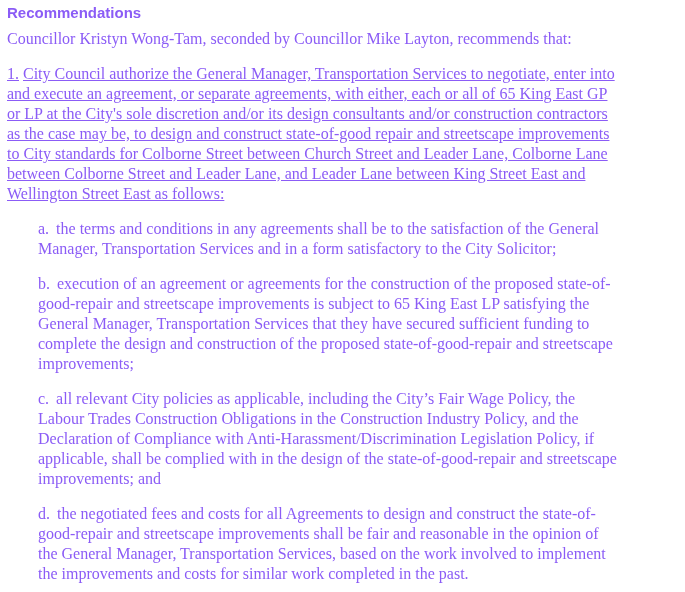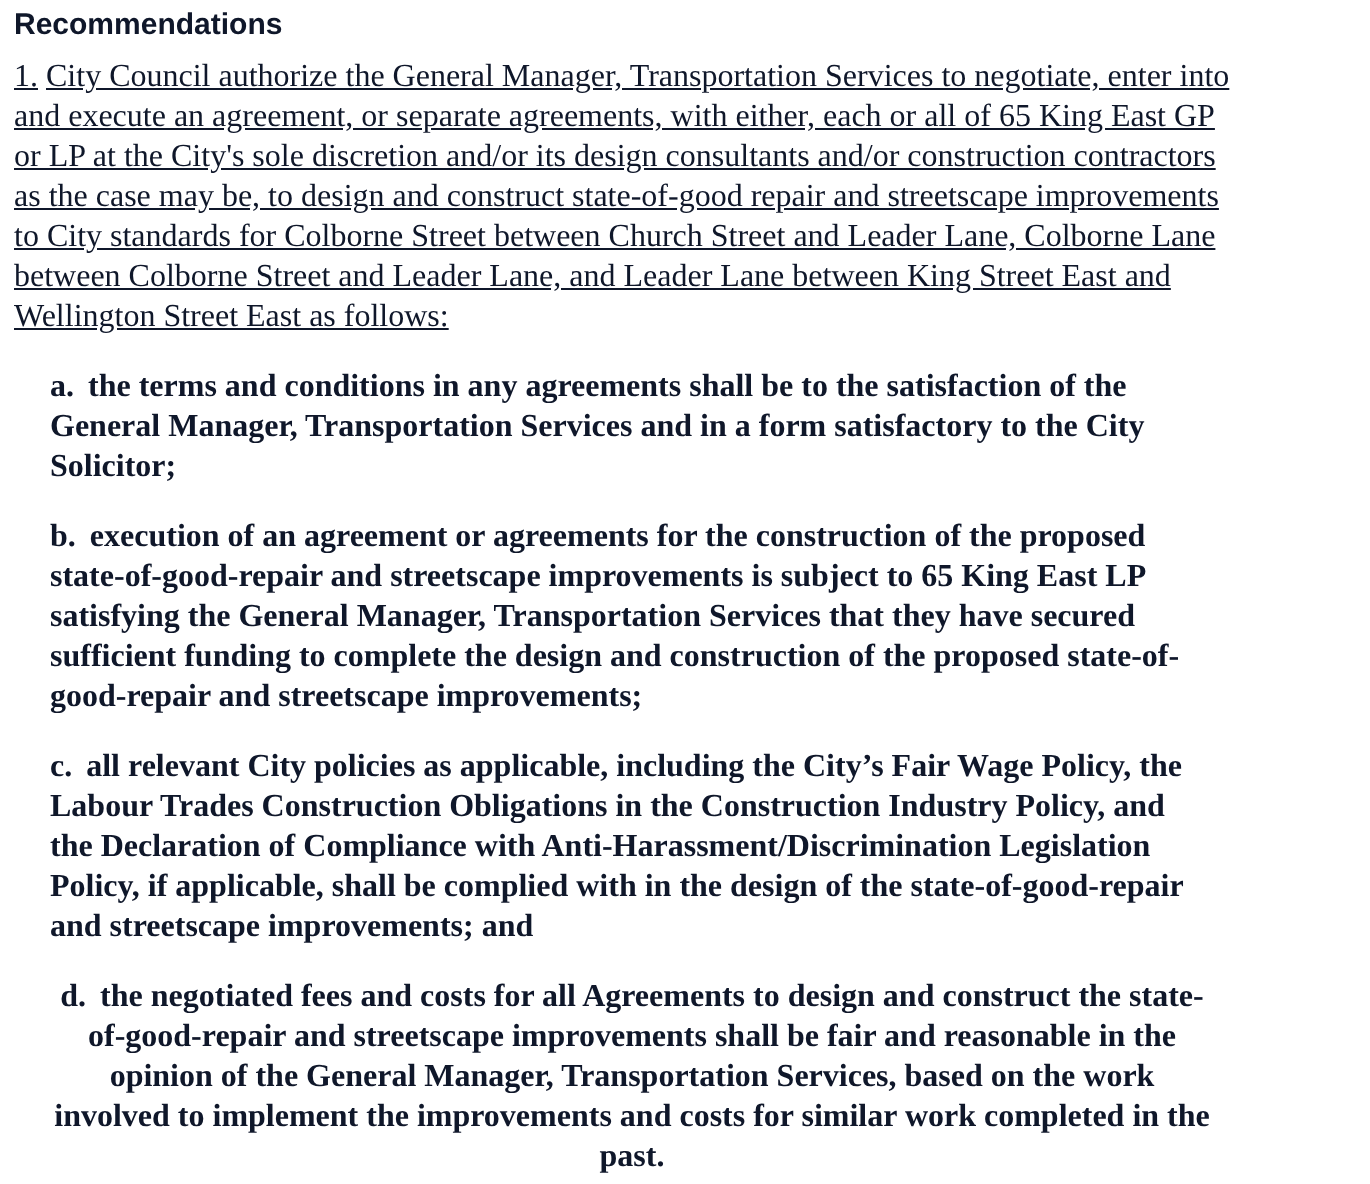--- a/index.html
+++ b/index.html
@@ -8,21 +8,21 @@
     background: #ffffff;
     width: 685px;
     height: 592px;
     overflow: hidden;
   }
   .doc {
     box-sizing: border-box;
     width: 575px;
     height: 592px;
     padding: 4px 0 16px 7px;
-    color: #0f172a;
+    color: #8b5cf6;
     font-family: "Liberation Serif", "DejaVu Serif", serif;
     font-size: 16px;
     line-height: 20px;
   }
   .doc-heading {
     font-family: "Liberation Sans", "DejaVu Sans", sans-serif;
     font-size: 15px;
     line-height: 18px;
     font-weight: bold;
     margin: 0 0 7px 0;
@@ -31,42 +31,41 @@
     margin: 0 0 15px 0;
   }
   .intro-para {
     width: 640px;
   }
   .main-para {
     width: 612px;
     text-decoration: underline;
   }
   .subitem {
-    margin-left: 18px;
+    margin-left: 31px;
     width: 582px;
-    font-weight: bold;
   }
   .subitem:last-child {
     margin-bottom: 0;
-    text-align: center;
   }
   .num-label {
     margin-right: 4px;
   }
   .item-label {
     margin-right: 7px;
   }
 </style>
 </head>
 <body>
 
 <div class="doc">
 
   <div class="doc-heading">Recommendations</div>
 
+  <p class="intro-para">Councillor Kristyn Wong-Tam, seconded by Councillor Mike Layton, recommends that:</p>
 
   <p class="main-para"><span class="num-label">1.</span><span>City Council authorize the General Manager, Transportation Services to negotiate, enter into and execute an agreement, or separate agreements, with either, each or all of 65 King East GP or LP at the City's sole discretion and/or its design consultants and/or construction contractors as the case may be, to design and construct state-of-good repair and streetscape improvements to City standards for Colborne Street between Church Street and Leader Lane, Colborne Lane between Colborne Street and Leader Lane, and Leader Lane between King Street East and Wellington Street East as follows:</span></p>
 
   <p class="subitem"><span class="item-label">a.</span><span>the terms and conditions in any agreements shall be to the satisfaction of the General Manager, Transportation Services and in a form satisfactory to the City Solicitor;</span></p>
 
   <p class="subitem"><span class="item-label">b.</span><span>execution of an agreement or agreements for the construction of the proposed state-of-good-repair and streetscape improvements is subject to 65 King East LP satisfying the General Manager, Transportation Services that they have secured sufficient funding to complete the design and construction of the proposed state-of-good-repair and streetscape improvements;</span></p>
 
   <p class="subitem"><span class="item-label">c.</span><span>all relevant City policies as applicable, including the City’s Fair Wage Policy, the Labour Trades Construction Obligations in the Construction Industry Policy, and the Declaration of Compliance with Anti-Harassment/Discrimination Legislation Policy, if applicable, shall be complied with in the design of the state-of-good-repair and streetscape improvements; and</span></p>
 
   <p class="subitem"><span class="item-label">d.</span><span>the negotiated fees and costs for all Agreements to design and construct the state-of-good-repair and streetscape improvements shall be fair and reasonable in the opinion of the General Manager, Transportation Services, based on the work involved to implement the improvements and costs for similar work completed in the past.</span></p>

